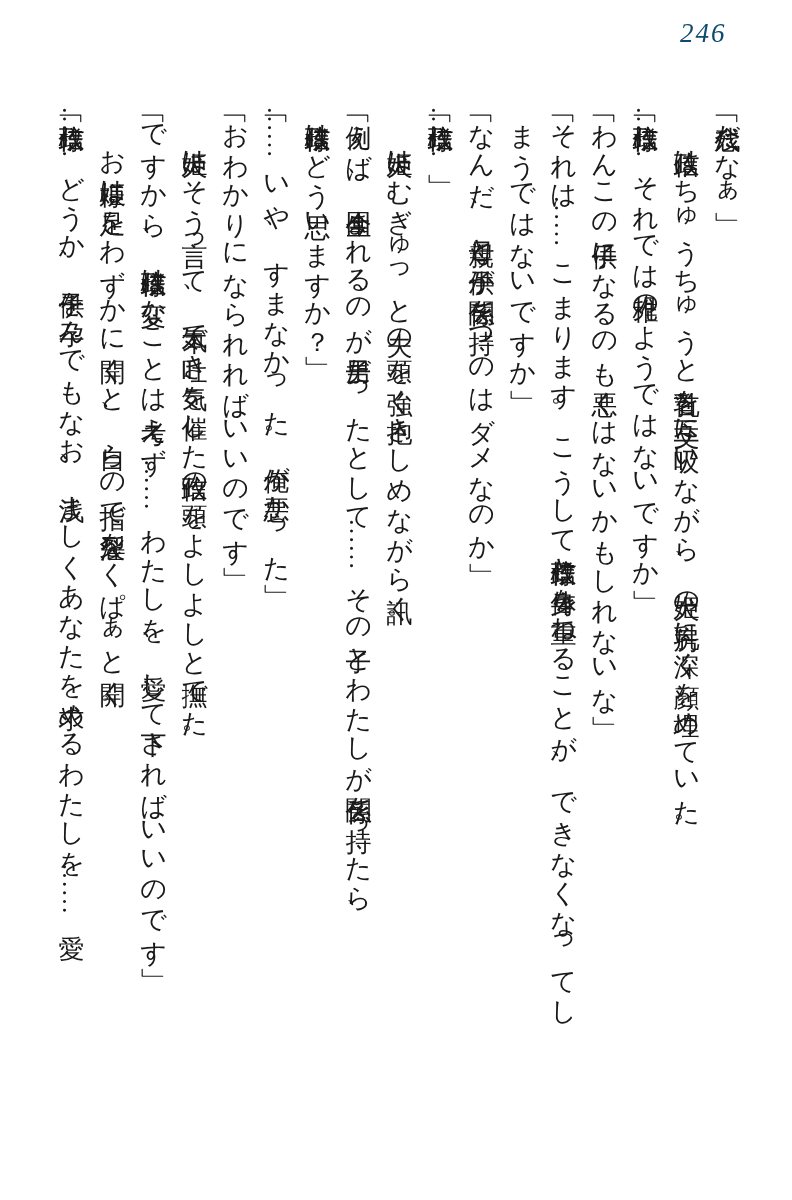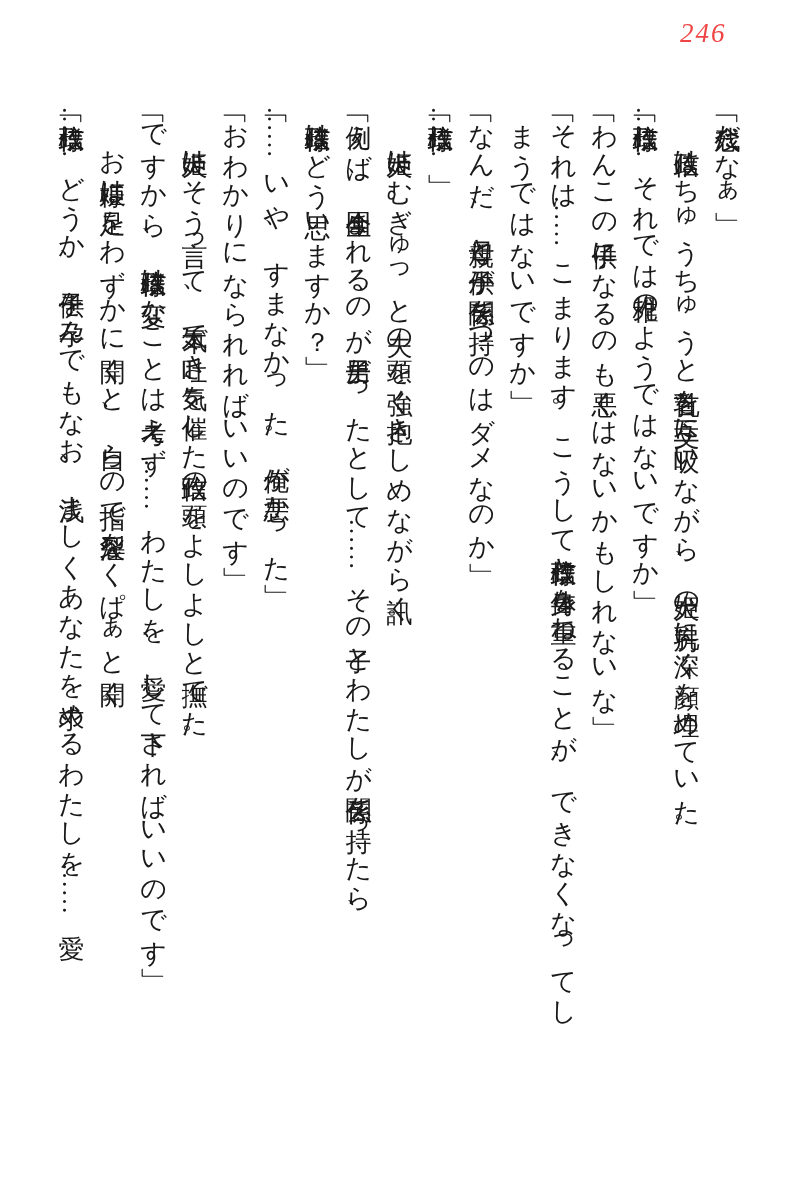--- a/index.html
+++ b/index.html
@@ -15,21 +15,21 @@
     overflow: hidden;
     font-family: "Liberation Serif", "DejaVu Serif", serif;
   }
   .page-number {
     position: absolute;
     top: 20px;
     left: 680px;
     font-size: 27px;
     font-style: italic;
     letter-spacing: 2px;
-    color: #ef4444;
+    color: #0c4a6e;
     line-height: 1;
   }
   .text-block {
     position: absolute;
     top: 106px;
     right: 44px;
     height: 1036px;
     writing-mode: vertical-rl;
     -webkit-writing-mode: vertical-rl;
     text-orientation: mixed;

